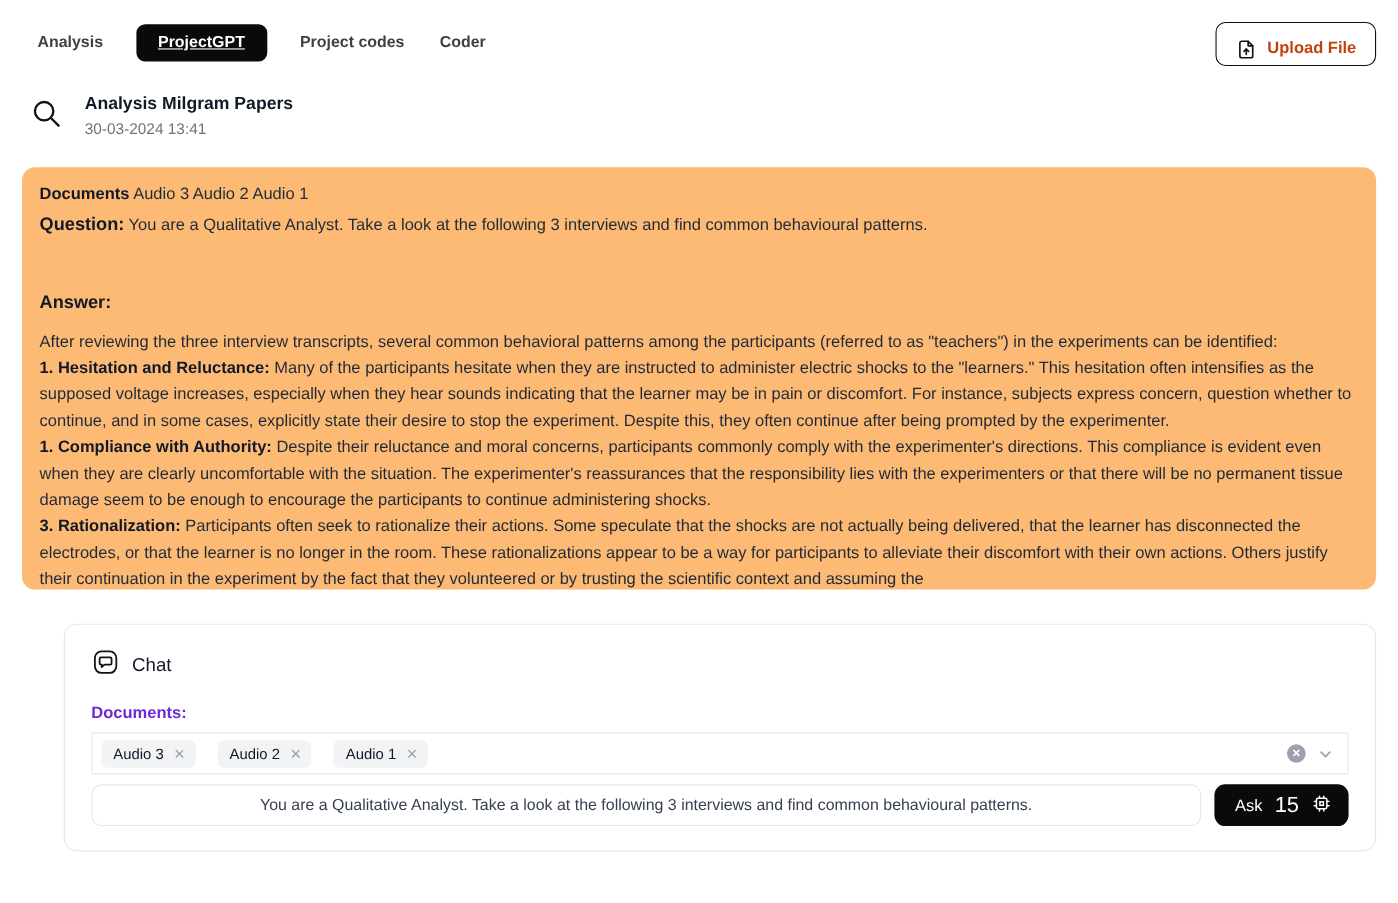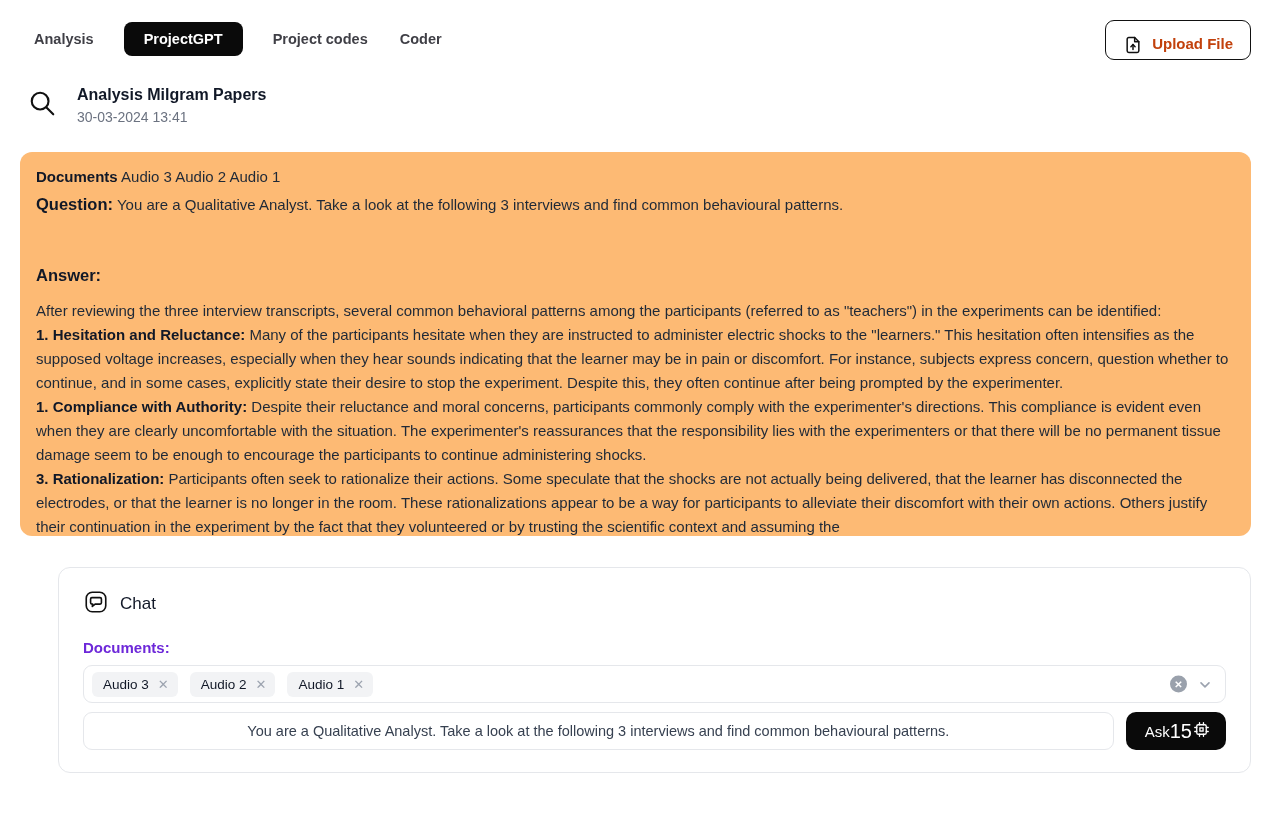--- a/index.html
+++ b/index.html
@@ -4,21 +4,21 @@
 <style>
   * { box-sizing: border-box; margin: 0; padding: 0; }
   html,body { width: 1271px; height: 821px; background: #ffffff;
     font-family: "Liberation Sans", sans-serif; color: #111827; }
   .page { padding: 0 20px; }
 
   
   .topbar { display: flex; align-items: flex-start; justify-content: space-between; padding-top: 20px; }
   .tabs { display: flex; align-items: center; gap: 28px; margin-left: 12px; margin-top: 2px; }
   .tab { font-size: 14.5px; font-weight: 600; color: #3f3f46; padding: 9px 2px; border-radius: 8px; cursor: pointer; white-space: nowrap; }
-  .tab.active { background: #0a0a0a; color: #ffffff; padding: 9px 20px; }
+  .tab.active { background: #0a0a0a; color: #ffffff; padding: 9px 20px; text-decoration: underline; }
   .upload-btn { display: flex; align-items: flex-start; gap: 9px; background: #ffffff;
     border: 1.5px solid #111111; border-radius: 9px; padding: 14px 17px; height: 40px;
     font-size: 15px; font-weight: 700; color: #c2410c; cursor: pointer; }
   .upload-btn svg { width: 20px; height: 20px; }
 
   
   .session { display: flex; align-items: flex-start; gap: 20px; margin-top: 26px; margin-left: 7px; }
   .session .mag { margin-top: 2px; }
   .session-title { font-size: 16px; font-weight: 700; color: #111827; }
   .session-time { font-size: 14px; color: #6b7280; margin-top: 5px; }
@@ -35,37 +35,37 @@
   .result p { margin: 0; }
   .result p b { color: #111827; }
 
   
   .chat { margin-top: 31px; background: #ffffff; border: 1px solid #e5e7eb; border-radius: 12px; padding: 21px 24px 22px; margin-left: 38px; }
   .chat-header { display: flex; align-items: center; gap: 11px; }
   .chat-header svg { width: 26px; height: 26px; }
   .chat-title { font-size: 17px; font-weight: 500; color: #111827; }
   .chat-docs-label { font-size: 15px; font-weight: 700; color: #6d28d9; margin: 20px 0 9px; }
 
-  .select { position: relative; display: flex; align-items: center; gap: 12px;
-    border: 1px solid #e5e7eb; border-radius: 9px; min-height: 38px; padding: 5px 70px 5px 8px; cursor: pointer; }
+  .select { position: relative; display: flex; align-items: center; gap: 20px;
+    border: 1px solid #e5e7eb; border-radius: 1px; min-height: 38px; padding: 5px 70px 5px 8px; cursor: pointer; }
   .tag { display: inline-flex; align-items: center; gap: 9px; background: #f2f3f5;
     border-radius: 6px; padding: 5px 9px 5px 11px; font-size: 13.5px; color: #111827; }
   .tag-x { color: #9ca3af; font-size: 13px; line-height: 1; cursor: pointer; }
   .select-controls { position: absolute; right: 12px; top: 50%; transform: translateY(-50%);
     display: flex; align-items: center; gap: 10px; }
   .clear-circle { width: 17px; height: 17px; border-radius: 50%; background: #9aa1ac;
     color: #ffffff; display: flex; align-items: center; justify-content: center;
     font-size: 10px; font-weight: 700; cursor: pointer; }
   .chev svg { width: 16px; height: 16px; display: block; }
 
   .ask-row { display: flex; align-items: center; gap: 12px; margin-top: 9px; }
   .ask-input { flex: 1; height: 38px; border: 1px solid #e5e7eb; border-radius: 9px;
     text-align: center; font-size: 14.5px; color: #374151; outline: none;
     font-family: "Liberation Sans", sans-serif; background: #ffffff; }
-  .ask-btn { display: flex; align-items: center; background: #0a0a0a; color: #ffffff;
+  .ask-btn { display: flex; align-items: center; gap: 11px; background: #0a0a0a; color: #ffffff;
     border: none; border-radius: 10px; height: 38px; padding: 0 15px 0 19px;
     font-size: 15px; cursor: pointer; font-family: "Liberation Sans", sans-serif; }
   .ask-count { font-weight: 400; font-size: 20px; }
   .ask-btn svg { width: 19px; height: 19px; }
 </style>
 </head>
 <body>
 
 <div class="page">
 

